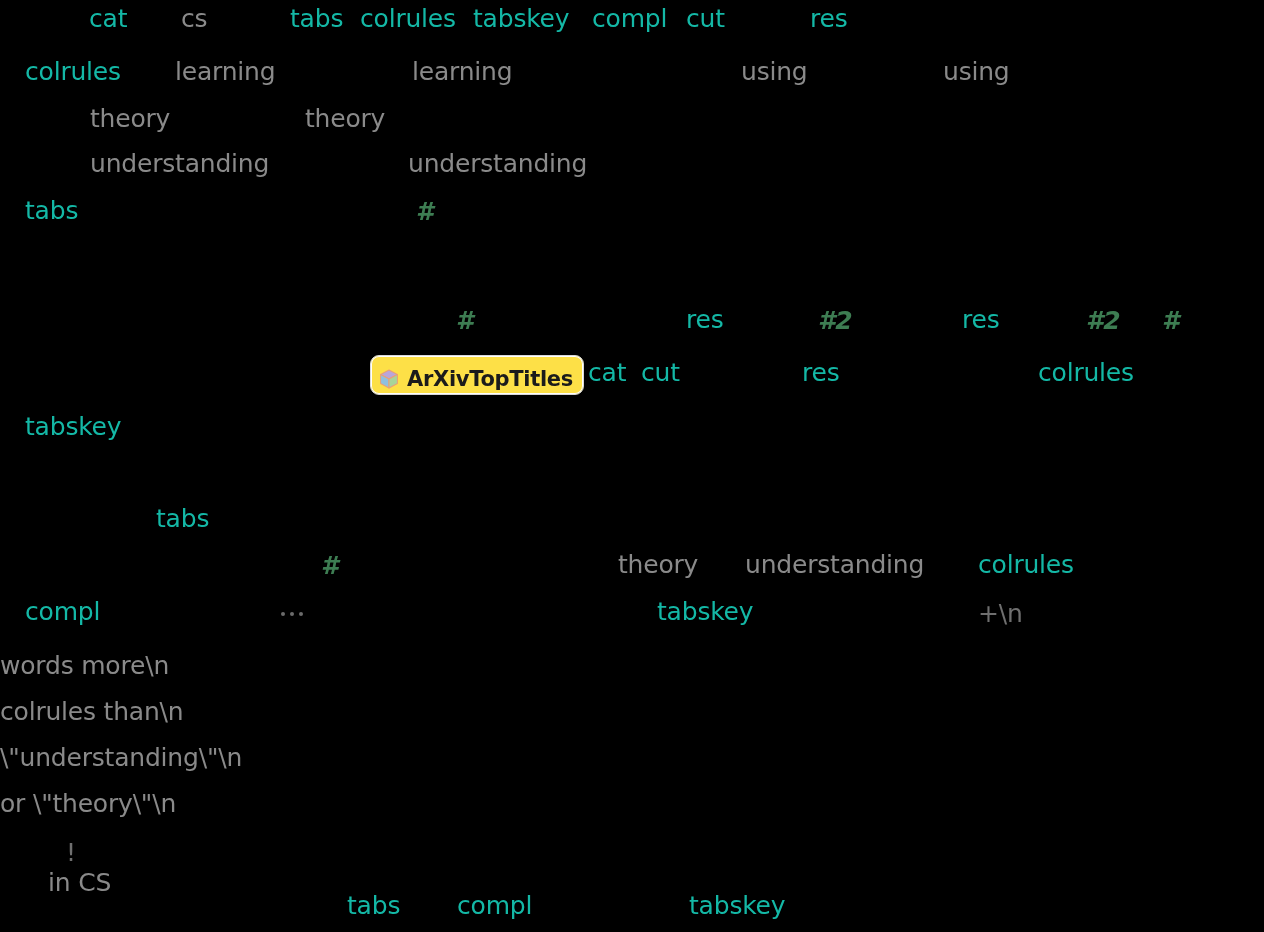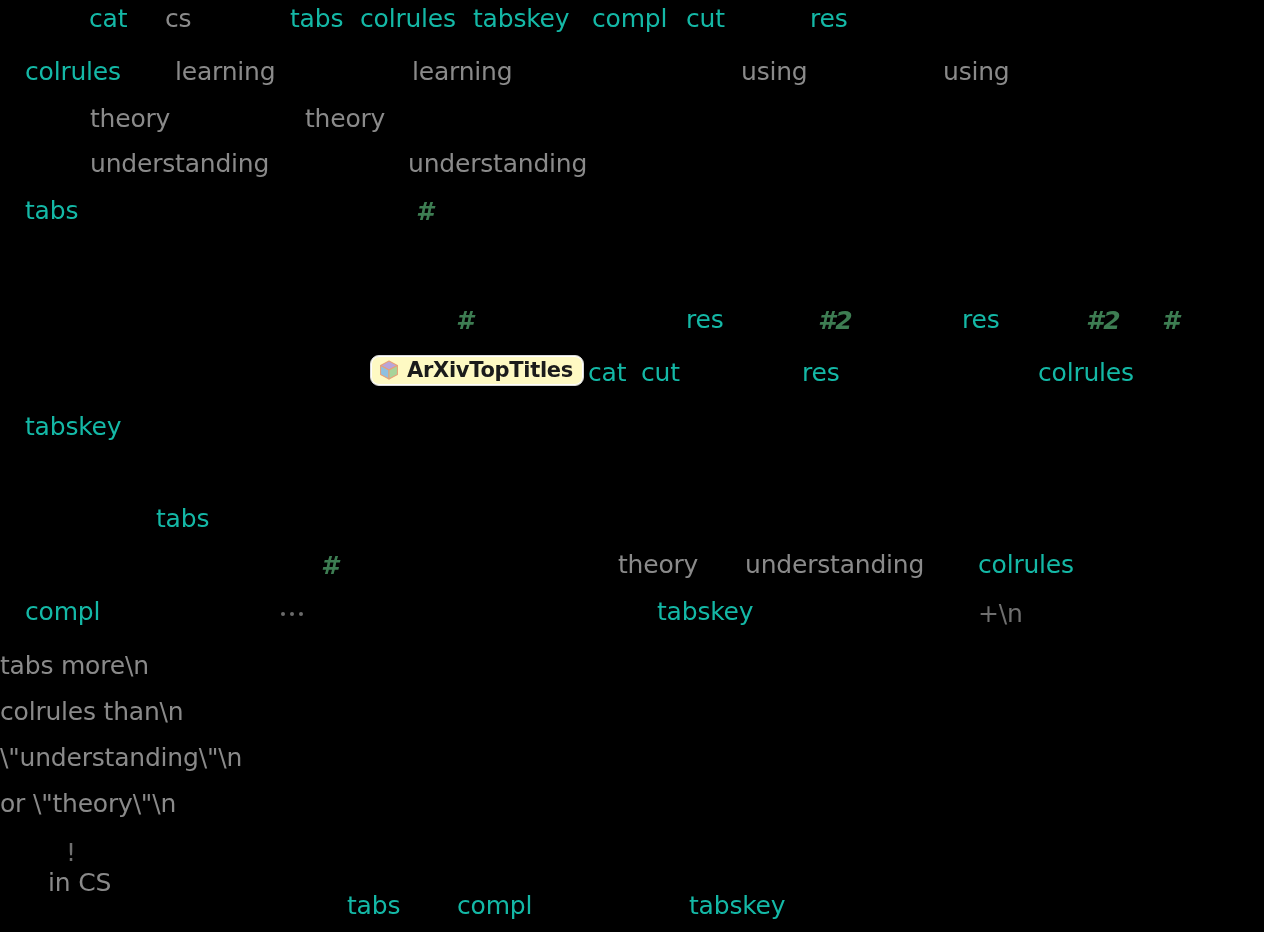--- a/index.html
+++ b/index.html
@@ -46,22 +46,22 @@
     font-weight: 600;
   }
 
   
   .resbtn {
     position: absolute;
     display: inline-flex;
     align-items: center;
     gap: 7px;
     box-sizing: border-box;
-    padding: 3px 10px 4px 7px;
-    background: #fef9c3;
+    padding: 12px 10px 4px 7px;
+    background: #fde047;
     border: 1px solid #d8d8d8;
     border-radius: 9px;
     box-shadow: 0 0 0 1px #ffffff inset;
     cursor: pointer;
   }
   .resbtn .lbl {
     font-family: "DejaVu Sans", sans-serif;
     font-size: 21px;
     font-weight: bold;
     color: #1b1b1b;
@@ -90,21 +90,21 @@
     background: #6b6b6b;
   }
 </style>
 </head>
 <body>
 
 <div id="canvas">
 
   <div id="tokens">
       <span class="tok sym" style="left: 89px; top: 6px;">cat</span>
-      <span class="tok str" style="left: 165px; top: 6px;">cs</span>
+      <span class="tok str" style="left: 181px; top: 6px;">cs</span>
       <span class="tok sym" style="left: 290px; top: 6px;">tabs</span>
       <span class="tok sym" style="left: 360px; top: 6px;">colrules</span>
       <span class="tok sym" style="left: 473px; top: 6px;">tabskey</span>
       <span class="tok sym" style="left: 592px; top: 6px;">compl</span>
       <span class="tok sym" style="left: 686px; top: 6px;">cut</span>
       <span class="tok sym" style="left: 810px; top: 6px;">res</span>
       <span class="tok sym" style="left: 25px; top: 59px;">colrules</span>
       <span class="tok str" style="left: 175px; top: 59px;">learning</span>
       <span class="tok str" style="left: 412px; top: 59px;">learning</span>
       <span class="tok str" style="left: 741px; top: 59px;">using</span>
@@ -127,21 +127,21 @@
       <span class="tok sym" style="left: 1038px; top: 360px;">colrules</span>
       <span class="tok sym" style="left: 25px; top: 414px;">tabskey</span>
       <span class="tok sym" style="left: 156px; top: 506px;">tabs</span>
       <span class="tok slot" style="left: 321px; top: 553px;">#</span>
       <span class="tok str" style="left: 618px; top: 552px;">theory</span>
       <span class="tok str" style="left: 745px; top: 552px;">understanding</span>
       <span class="tok sym" style="left: 978px; top: 552px;">colrules</span>
       <span class="tok sym" style="left: 25px; top: 599px;">compl</span>
       <span class="tok sym" style="left: 657px; top: 599px;">tabskey</span>
       <span class="tok strdim" style="left: 978px; top: 601px;">+\n</span>
-      <span class="tok str" style="left: 0px; top: 653px;">tabs more\n</span>
+      <span class="tok str" style="left: 0px; top: 653px;">words more\n</span>
       <span class="tok str" style="left: 0px; top: 699px;">colrules than\n</span>
       <span class="tok str" style="left: 0px; top: 745px;">\"understanding\"\n</span>
       <span class="tok str" style="left: 0px; top: 791px;">or \"theory\"\n</span>
       <span class="tok str" style="left: 0px; top: 870px; margin-left: 48px;">in CS </span>
       <span class="tok strdim" style="left: 66px; top: 840px;">!</span>
       <span class="tok sym" style="left: 347px; top: 893px;">tabs</span>
       <span class="tok sym" style="left: 457px; top: 893px;">compl</span>
       <span class="tok sym" style="left: 689px; top: 893px;">tabskey</span>
     </div>
 

